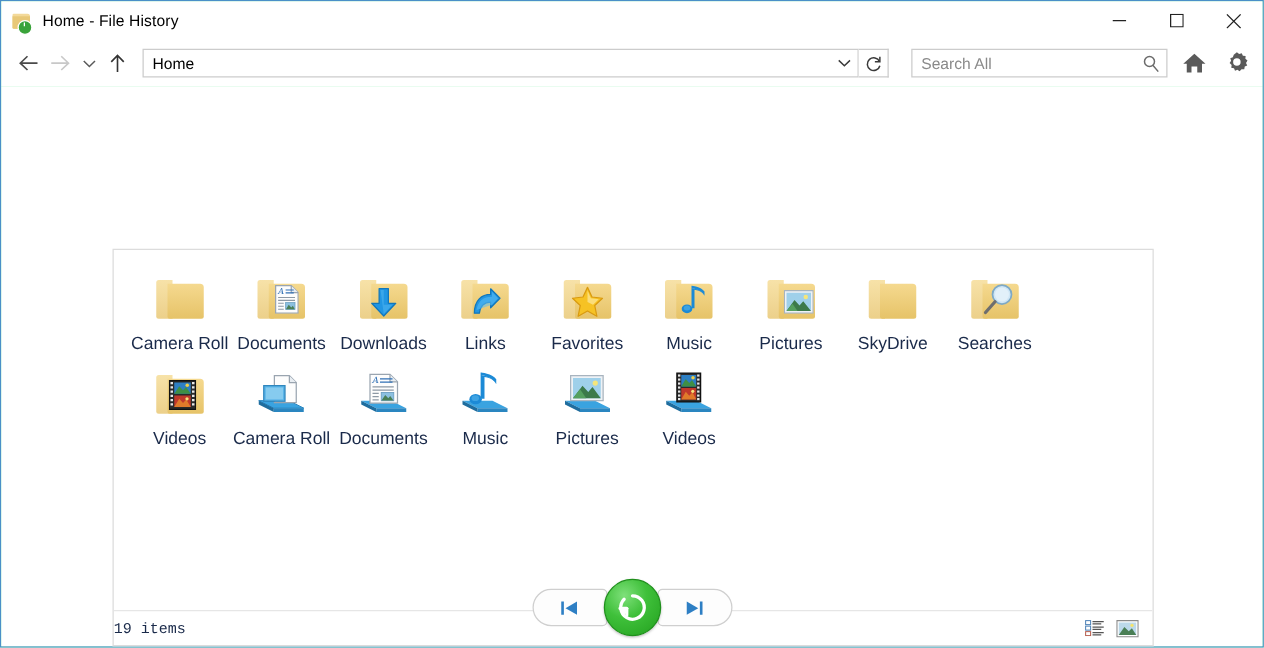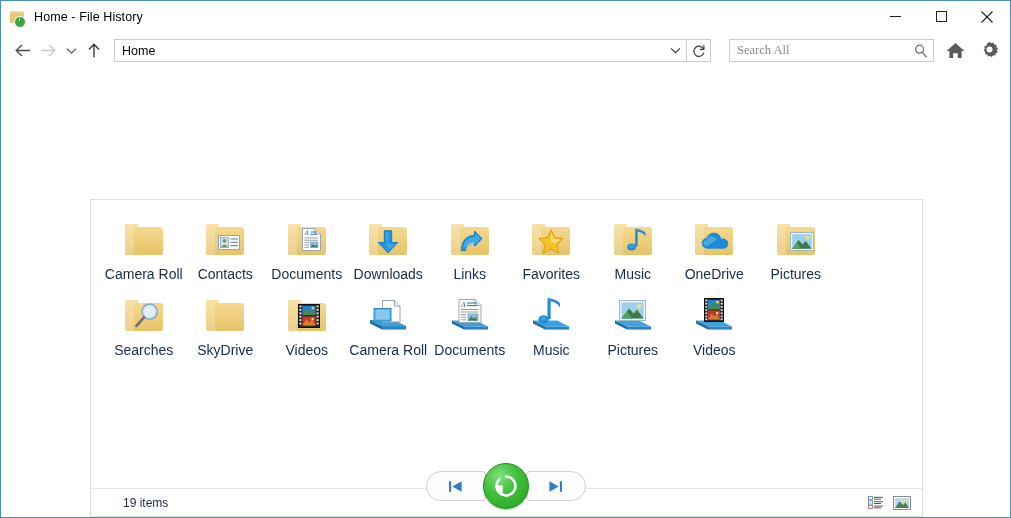--- a/index.html
+++ b/index.html
@@ -60,21 +60,21 @@
     flex:1 1 auto;
   }
   .addr-chevron{width:22px;height:21px;display:flex;align-items:center;justify-content:center;flex:0 0 22px;}
   .refresh{
     width:24px;height:23px;border:1px solid #cccccc;border-left:none;
     background:#ffffff;display:flex;align-items:center;justify-content:center;
     box-sizing:border-box;flex:0 0 24px;
   }
   .search{
     width:205px;height:23px;margin-left:18px;border:1px solid #cccccc;
-    background:#ffffff;display:flex;align-items:center;box-sizing:border-box;flex:0 0 205px;font-family:Liberation Serif, serif;
+    background:#ffffff;display:flex;align-items:center;box-sizing:border-box;flex:0 0 205px;
   }
   .search-text{font-size:12.5px;color:#8a8a8a;padding-left:7px;flex:1 1 auto;white-space:nowrap;}
   .search-ico{width:24px;height:21px;display:flex;align-items:center;justify-content:center;flex:0 0 24px;}
   .tb-icon{width:26px;height:26px;display:flex;align-items:center;justify-content:center;margin-left:8px;flex:0 0 26px;}
 
   
   .content{flex:1 1 auto;position:relative;background:#ffffff;}
   .datehead{
     position:absolute;left:91px;top:95px;
     font-size:19.5px;color:#1a1a1a;white-space:nowrap;letter-spacing:0.1px;
@@ -94,21 +94,21 @@
   }
   .item .glyph{width:48px;height:44px;position:relative;}
   .item .lbl{
     margin-top:5px;font-size:14px;color:#1a2a4a;text-align:center;
     line-height:14.5px;width:78px;word-wrap:break-word;
   }
   .statusbar{
     position:absolute;left:0;bottom:0;width:100%;height:28px;
     border-top:1px solid #e6e6e6;box-sizing:border-box;display:flex;align-items:center;
   }
-  .status-text{font-size:12px;color:#1a2a4a;margin-left:32px;}
+  .status-text{font-size:12px;color:#1a2a4a;margin-left:0;font-family:Liberation Mono, monospace;}
   .view-toggles{margin-left:auto;margin-right:10px;display:flex;align-items:center;gap:6px;}
   .vt{width:20px;height:18px;display:flex;align-items:center;justify-content:center;}
 
   
   .bottomnav{
     position:absolute;left:0;bottom:8px;width:100%;
     display:flex;align-items:center;justify-content:center;
   }
   .navpill{
     width:60px;height:30px;border:1px solid #cfcfcf;background:#fdfdfd;
@@ -231,38 +231,20 @@
     <div class="panel">
       <div class="grid" id="icon-grid">
           <div class="item">
             <div class="glyph">
               <div class="folder">
                 <div class="fb"></div>
                 <div class="ff"></div>
               </div>
             </div>
             <div class="lbl">Camera Roll</div>
-          </div>
-          <div class="item">
-            <div class="glyph">
-              <div class="folder">
-                <div class="fb"></div>
-                <div class="ff"></div>
-              </div>
-              <div class="ovl" style="left:17px;top:17px;width:22px;height:15px;"><svg width="22" height="15" viewBox="0 0 22 15">
-                  <rect x="0.5" y="0.5" width="21" height="14" fill="#f4f7fb" stroke="#8fa4b8" stroke-width="1"></rect>
-                  <rect x="2.5" y="2.5" width="8" height="10" fill="#cfe0ee" stroke="#7f97ac" stroke-width="0.7"></rect>
-                  <circle cx="6.5" cy="5.8" r="1.9" fill="#6f9a5f"></circle>
-                  <path d="M3.4 12 A3.3 3.3 0 0 1 9.6 12 Z" fill="#6f9a5f"></path>
-                  <line x1="12.5" y1="4" x2="20" y2="4" stroke="#6c8094" stroke-width="1"></line>
-                  <line x1="12.5" y1="7.3" x2="20" y2="7.3" stroke="#6c8094" stroke-width="1"></line>
-                  <line x1="12.5" y1="10.6" x2="20" y2="10.6" stroke="#6c8094" stroke-width="1"></line>
-                </svg></div>
-            </div>
-            <div class="lbl">Contacts</div>
           </div>
           <div class="item">
             <div class="glyph">
               <div class="folder">
                 <div class="fb"></div>
                 <div class="ff"></div>
               </div>
               <div class="ovl" style="left:19px;top:10px;width:19px;height:23px;"><svg width="19" height="23" viewBox="0 0 19 23">
                   <path d="M0.5 0.5 H13 L18.5 6 V22.5 H0.5 Z" fill="#fdfdfd" stroke="#9aa5b0" stroke-width="1"></path>
                   <path d="M13 0.5 V6 H18.5" fill="#e8edf2" stroke="#9aa5b0" stroke-width="1"></path>
@@ -333,65 +315,52 @@
                 </svg></div>
             </div>
             <div class="lbl">Music</div>
           </div>
           <div class="item">
             <div class="glyph">
               <div class="folder">
                 <div class="fb"></div>
                 <div class="ff"></div>
               </div>
-              <div class="ovl" style="left:11px;top:14px;width:28px;height:18px;"><svg width="28" height="18" viewBox="0 0 28 18">
-                  <path d="M7.6 16.8 C3.6 16.8 0.8 14.2 0.8 11.2 C0.8 8.5 2.9 6.3 5.7 6 C6.6 2.9 9.5 0.8 12.9 0.8 C16.5 0.8 19.5 3.3 20.2 6.7 C20.7 6.5 21.2 6.5 21.7 6.5 C24.9 6.5 27.3 8.8 27.3 11.7 C27.3 14.5 24.9 16.8 21.7 16.8 Z" fill="#1c8ad6"></path>
-                  <path d="M6.2 14.2 C3.9 14.2 2.3 12.7 2.3 11 C2.3 9.4 3.6 8.1 5.4 8 C6 5.6 8.1 4 10.6 4 C13 4 15 5.6 15.6 8 Z" fill="#63bdf0" opacity="0.6"></path>
-                </svg></div>
-            </div>
-            <div class="lbl">OneDrive</div>
-          </div>
-          <div class="item">
-            <div class="glyph">
-              <div class="folder">
-                <div class="fb"></div>
-                <div class="ff"></div>
-              </div>
               <div class="ovl" style="left:18px;top:14px;width:24px;height:19px;"><svg width="24" height="19" viewBox="0 0 24 19">
                   <rect x="0.5" y="0.5" width="23" height="18" fill="#eef2f6" stroke="#a8b4bf" stroke-width="1"></rect>
                   <rect x="2.2" y="2.2" width="19.6" height="14.6" fill="#9fd0ea"></rect>
                   <path d="M2.2 16.8 L8.6 8 L12.6 12.4 L15.6 9 L21.8 16.8 Z" fill="#3c7a4a"></path>
                   <path d="M2.2 16.8 L7 11 L11 16.8 Z" fill="#55a05f"></path>
                   <circle cx="17.6" cy="5.6" r="1.8" fill="#f6e67a"></circle>
                 </svg></div>
             </div>
             <div class="lbl">Pictures</div>
           </div>
           <div class="item">
             <div class="glyph">
               <div class="folder">
                 <div class="fb"></div>
                 <div class="ff"></div>
               </div>
+            </div>
+            <div class="lbl">SkyDrive</div>
+          </div>
+          <div class="item">
+            <div class="glyph">
+              <div class="folder">
+                <div class="fb"></div>
+                <div class="ff"></div>
+              </div>
               <div class="ovl" style="left:14px;top:8px;width:26px;height:26px;"><svg width="26" height="26" viewBox="0 0 26 26">
                   <circle cx="15.6" cy="9.6" r="7.6" fill="#cfe6f5" stroke="#7ea9c6" stroke-width="1.4"></circle>
                   <circle cx="15.6" cy="9.6" r="5.6" fill="#e9f4fb" opacity="0.7"></circle>
                   <line x1="10" y1="15.4" x2="2.4" y2="24" stroke="#6e6e6e" stroke-width="2.6" stroke-linecap="round"></line>
                 </svg></div>
             </div>
             <div class="lbl">Searches</div>
-          </div>
-          <div class="item">
-            <div class="glyph">
-              <div class="folder">
-                <div class="fb"></div>
-                <div class="ff"></div>
-              </div>
-            </div>
-            <div class="lbl">SkyDrive</div>
           </div>
           <div class="item">
             <div class="glyph">
               <div class="folder">
                 <div class="fb"></div>
                 <div class="ff"></div>
               </div>
               <div class="ovl" style="left:15px;top:10px;width:22px;height:24px;"><svg width="22" height="24" viewBox="0 0 22 24">
                   <rect x="0.5" y="0.5" width="21" height="23" fill="#2a2a2a" stroke="#111" stroke-width="1"></rect>
                   <rect x="4.4" y="2" width="13.2" height="9" fill="#2d7fc4"></rect>

